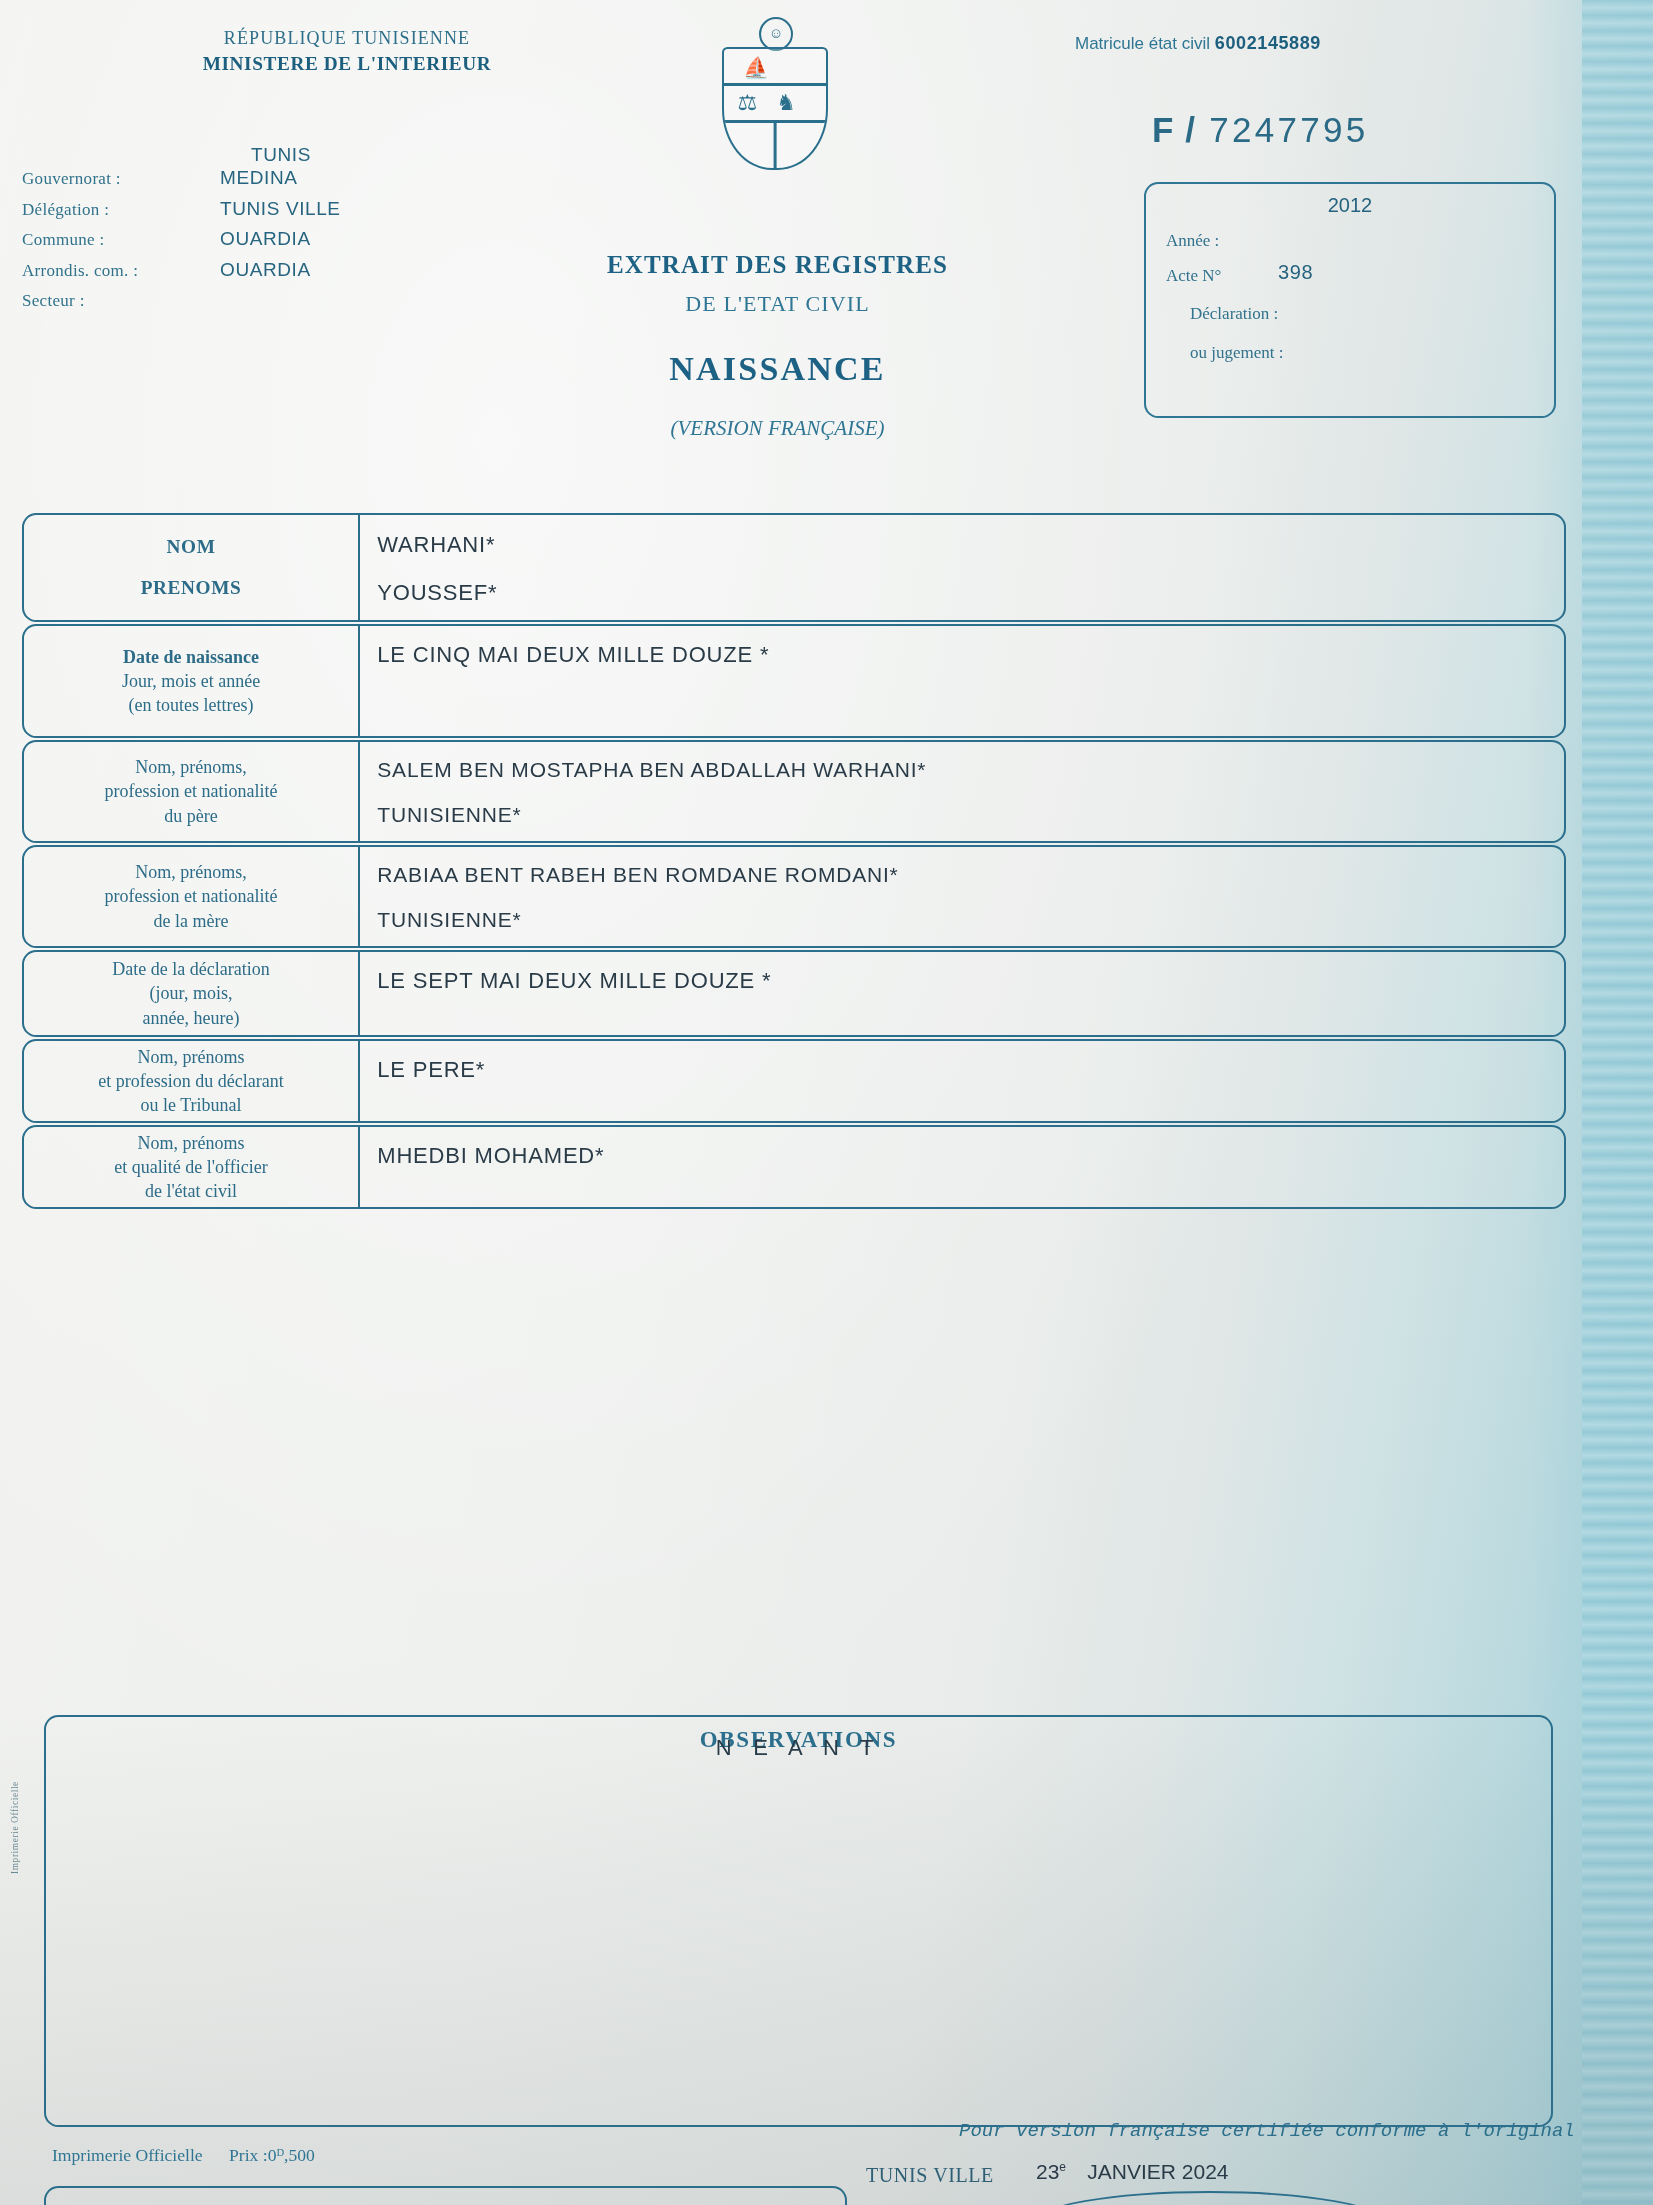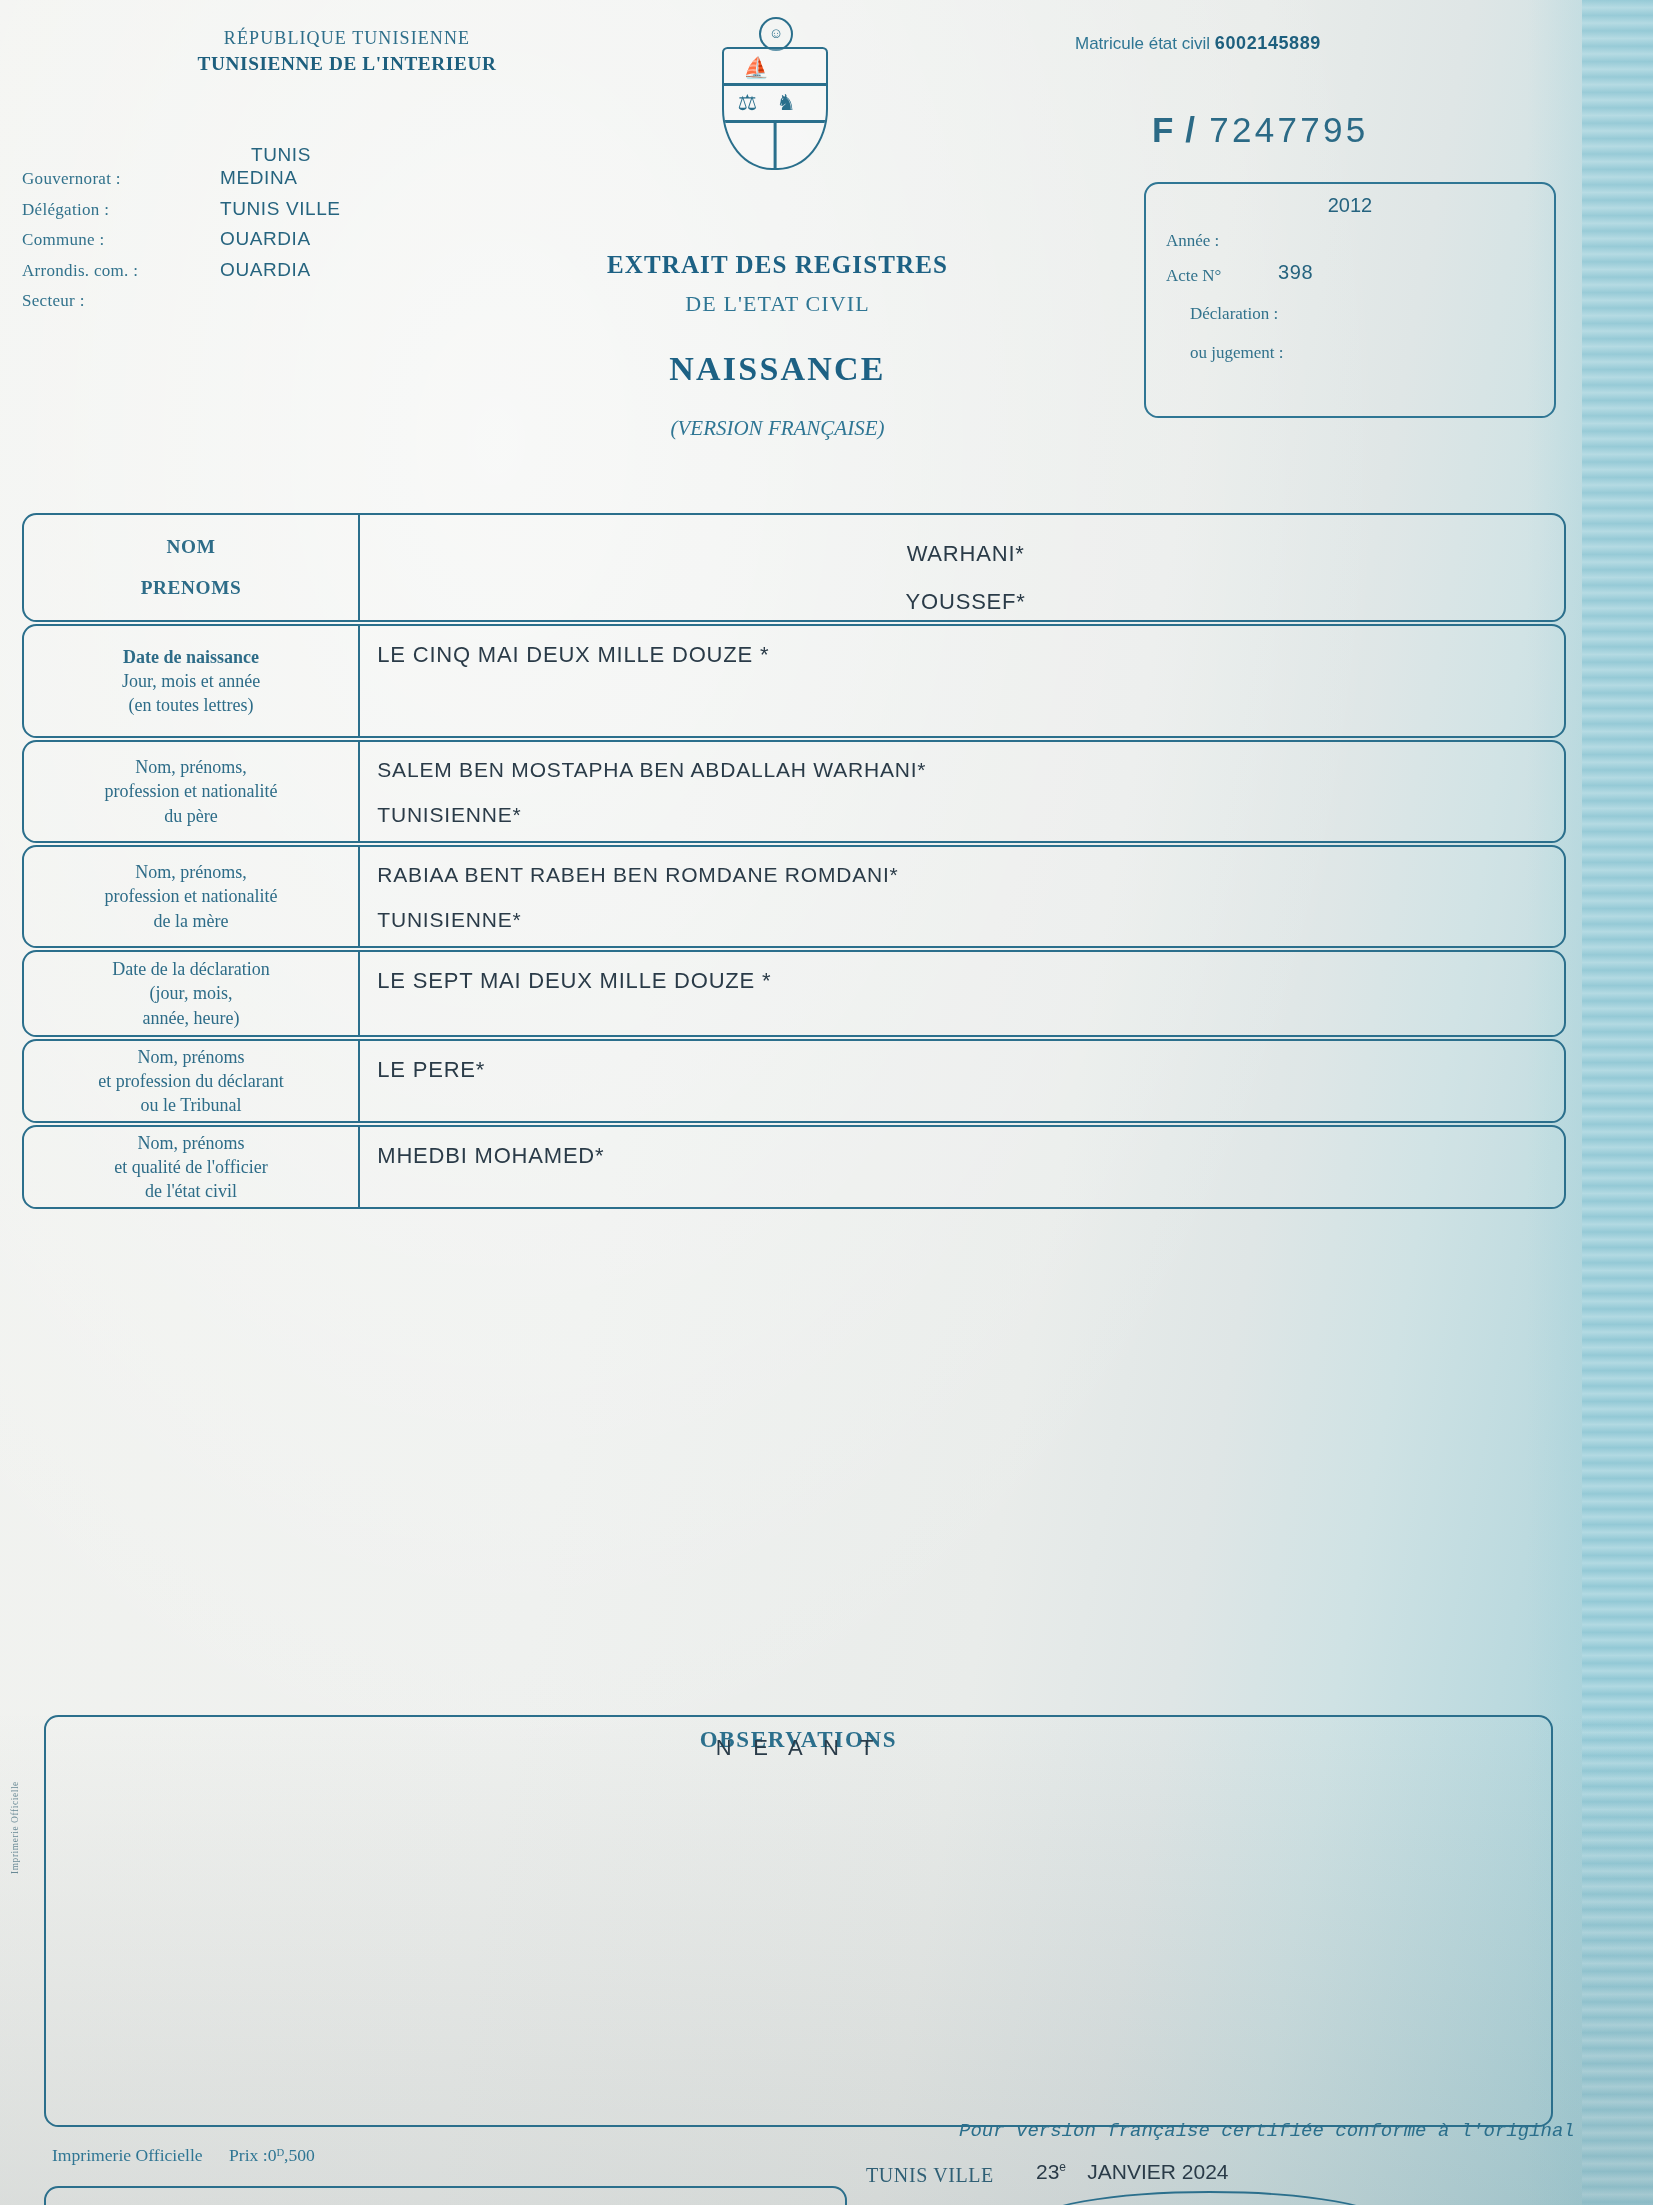--- a/index.html
+++ b/index.html
@@ -279,21 +279,21 @@
     font-size: 22px;
     color: #2a3b48;
     letter-spacing: 0.8px;
     line-height: 1.55;
     white-space: nowrap;
   }
   .hand.small { font-size: 21px; }
 
   .r-name { height: 105px; }
   .r-name .lab { flex-direction: column; gap: 14.3px; }
-  .r-name .val { padding-top: 22px; text-align: center; }
+  .r-name .val { padding-top: 13px; }
 
   .r-dob { height: 110px; }
   .r-pob { height: 83px; }
   .r-sex { height: 83px; }
   .r-father { height: 99px; }
   .r-mother { height: 99px; }
   .r-decl { height: 83px; }
   .r-declarant { height: 80px; }
   .r-officer { height: 80px; }
 
@@ -387,21 +387,21 @@
 <div id="paper"></div>
 <div id="rightband2"></div>
 <div id="rightband"></div>
 <div id="shade1"></div>
 <div id="shade2"></div>
 
 <div class="doc">
 
   <div class="hdr-left">
     <div class="hdr-rep">RÉPUBLIQUE TUNISIENNE</div>
-    <div class="hdr-min">TUNISIENNE DE L'INTERIEUR</div>
+    <div class="hdr-min">MINISTERE DE L'INTERIEUR</div>
   </div>
 
   <div class="emblem">
     <div class="circle">☺</div>
     <div class="shield">
       <div class="ship">⛵</div>
       <div class="band"></div>
       <div class="scale">⚖</div>
       <div class="lion">♞</div>
       <div class="band2"></div>

